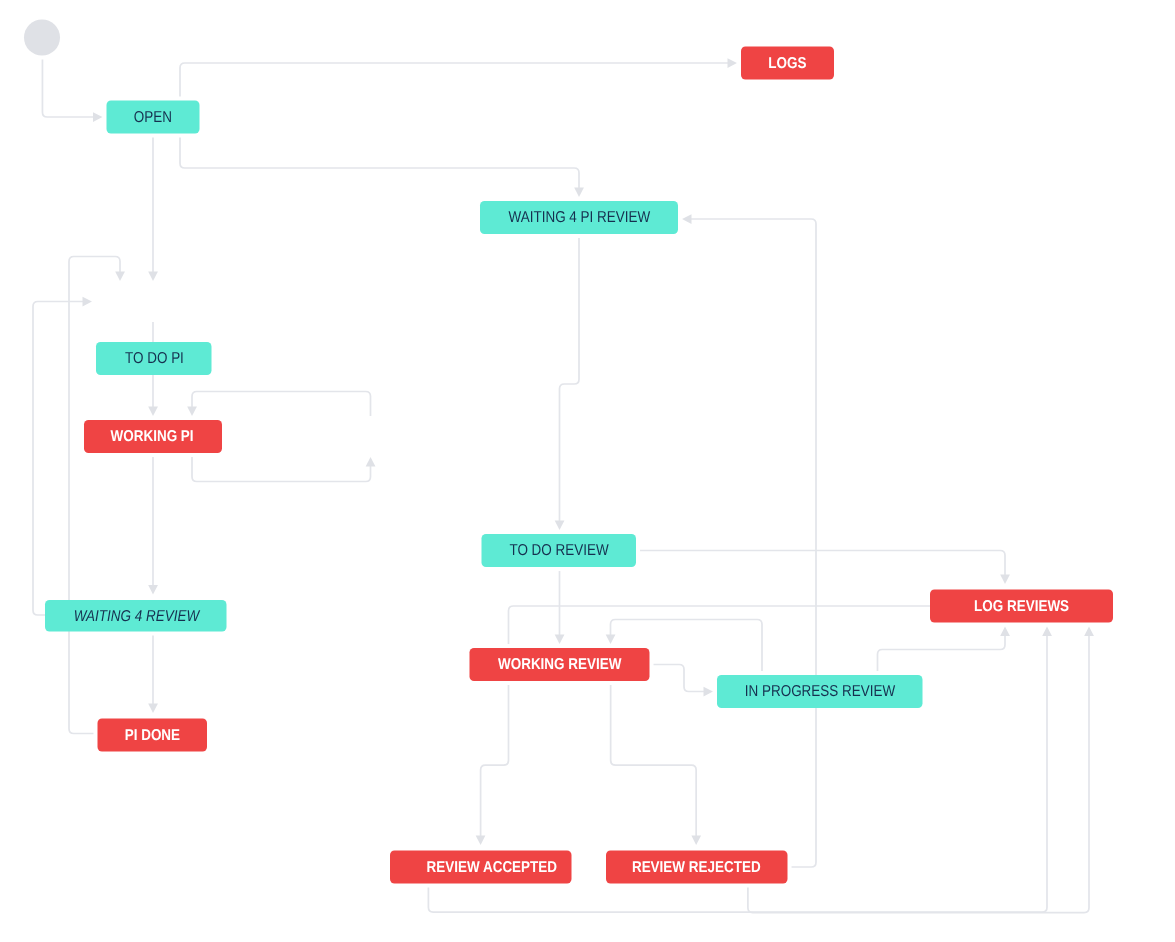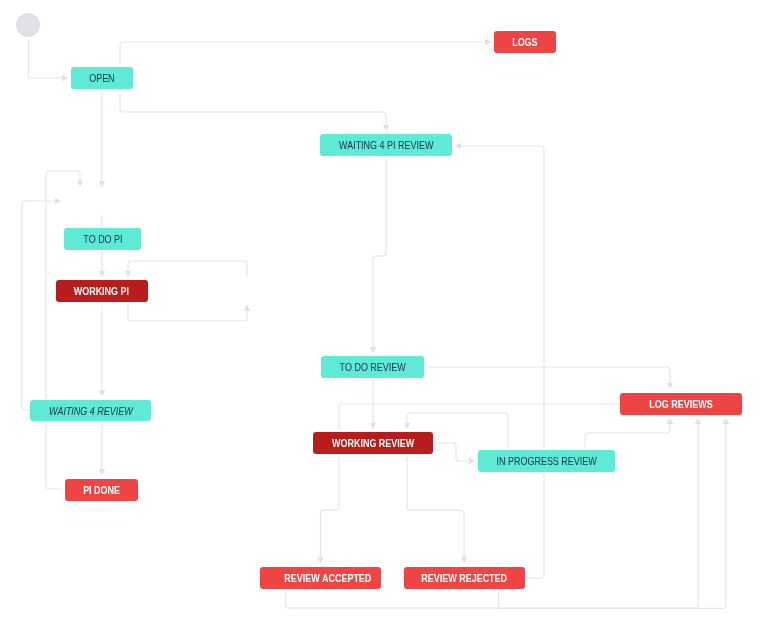--- a/index.html
+++ b/index.html
@@ -6,21 +6,21 @@
   body{width:783px;height:628px;overflow:hidden;
        font-family:"Liberation Sans",sans-serif;}
   #canvas{position:relative;width:783px;height:628px;background:#ffffff;}
   #edges{position:absolute;left:0;top:0;width:783px;height:628px;}
   #edges path{fill:none;stroke:#e3e5ea;stroke-width:1.15;stroke-linecap:butt;}
   #edges polygon{fill:#dfe1e6;}
   .node{position:absolute;box-sizing:border-box;border-radius:3px;display:flex;
         align-items:center;justify-content:center;white-space:nowrap;}
   .node .node-label{display:block;transform:scaleX(0.855);transform-origin:center center;}
   .node.grey{background:#5eead4;color:#16304f;font-weight:400;font-size:10.5px;}
-  .node.blue{background:#b91c1c;color:#ffffff;font-weight:700;font-size:10.5px;}
+  .node.blue{background:#ef4444;color:#ffffff;font-weight:700;font-size:10.5px;}
   .node.green{background:#ef4444;color:#ffffff;font-weight:700;font-size:10.5px;}
   .start-node{position:absolute;border-radius:50%;background:#dfe1e6;}
 </style>
 </head>
 <body>
 
 <div id="canvas">
   <svg id="edges" viewBox="0 0 783 628" width="783" height="628">
       <path d="M 28.3 39.7 L 28.3 74.8 Q 28.3 78.0 31.5 78.0 L 63.2 78.0"></path>
       <polygon points="62.0,74.8 62.0,81.3 68.3,78.0"></polygon>

